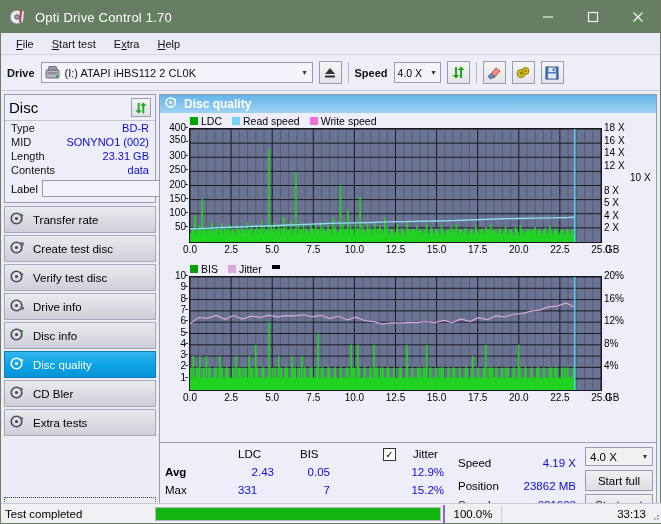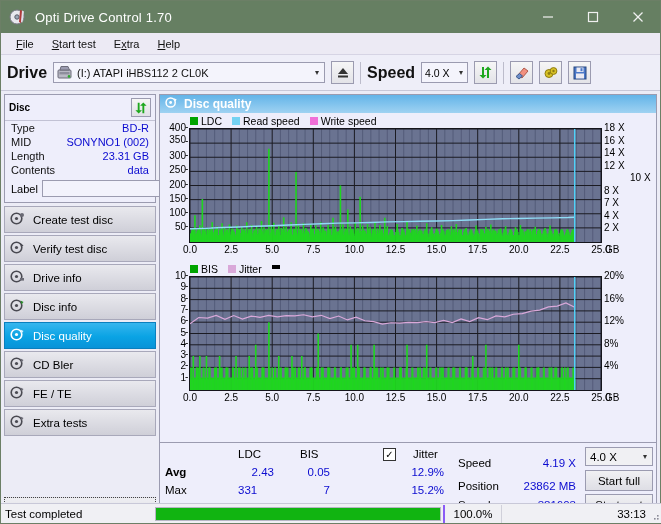--- a/index.html
+++ b/index.html
@@ -52,21 +52,21 @@
   .menu-item u { text-decoration: underline; }
 
   
   #drivebar {
     height: 36px; background: #eeeef8;
     display: flex; align-items: center;
     padding: 0 6px;
     gap: 6px;
     border-bottom: 1px solid #c8c8d8;
   }
-  .bold-lbl { font-weight: bold; font-size: 16px; color: #111; }
+  .bold-lbl { font-weight: bold; font-size: 11px; color: #111; }
   #drive-combo {
     flex: 0 0 auto;
     width: 272px; height: 21px;
     background: #f4f4fc; border: 1px solid #9b9bb0;
     display: flex; align-items: center; padding: 0 3px;
     font-size: 11px; color: #111;
     position: relative;
   }
   #drive-combo .caret { position: absolute; right: 5px; }
   .caret { font-size: 8px; color: #333; }
@@ -95,21 +95,21 @@
     display: flex; flex-direction: column;
   }
   #disc-panel {
     border: 1px solid #9b9bb0; background: #eeeefb;
     margin-bottom: 3px;
   }
   #disc-head {
     display: flex; align-items: center; justify-content: space-between;
     padding: 3px 4px; border-bottom: 1px solid #c2c2d4;
   }
-  #disc-head .ttl { font-weight: bold; font-size: 10px; }
+  #disc-head .ttl { font-weight: normal; font-size: 15px; }
   .disc-row {
     display: flex; justify-content: space-between;
     padding: 1px 6px; font-size: 11px;
   }
   .disc-row .k { color: #111; }
   .disc-row .v { color: #0b0bd0; }
   #label-row { display: flex; align-items: center; padding: 2px 4px 4px 6px; gap: 4px; }
   #label-input {
     flex: 1; height: 17px; background: #f2f2fc;
     border: 1px solid #9b9bb0;
@@ -366,20 +366,28 @@
               <circle cx="7.5" cy="7.5" r="1.5" fill="#ffffff" stroke="#9b8f2a"></circle>
             </svg>
           </span>
         </div>
       </div>
 
       <div class="nav-btn">
         <span><svg width="15" height="15" viewBox="0 0 15 15">
               <circle cx="6.5" cy="7.5" r="5.3" fill="none" stroke="#4a4a52" stroke-width="1.6"></circle>
               <circle cx="6.5" cy="7.5" r="1.6" fill="#4a4a52"></circle>
+              <path d="M11 2 L13.5 4.5 L11.5 6.5 Z" fill="#2a8c2a"></path>
+            </svg></span>
+        <span>Transfer rate</span>
+      </div>
+      <div class="nav-btn">
+        <span><svg width="15" height="15" viewBox="0 0 15 15">
+              <circle cx="6.5" cy="7.5" r="5.3" fill="none" stroke="#4a4a52" stroke-width="1.6"></circle>
+              <circle cx="6.5" cy="7.5" r="1.6" fill="#4a4a52"></circle>
               <circle cx="12" cy="4" r="2" fill="#6a6a74"></circle>
             </svg></span>
         <span>Create test disc</span>
       </div>
       <div class="nav-btn">
         <span><svg width="15" height="15" viewBox="0 0 15 15">
               <circle cx="6.5" cy="7.5" r="5.3" fill="none" stroke="#4a4a52" stroke-width="1.6"></circle>
               <circle cx="6.5" cy="7.5" r="1.6" fill="#4a4a52"></circle>
               <path d="M10.5 3 L13.5 5.5 L11 7 Z" fill="#4a4a52"></path>
             </svg></span>
@@ -409,28 +417,20 @@
             </svg></span>
         <span>Disc quality</span>
       </div>
       <div class="nav-btn">
         <span><svg width="15" height="15" viewBox="0 0 15 15">
               <circle cx="6.5" cy="7.5" r="5.3" fill="none" stroke="#4a4a52" stroke-width="1.6"></circle>
               <circle cx="6.5" cy="7.5" r="1.6" fill="#4a4a52"></circle>
               <path d="M10.5 2.5 L13.5 4 L11.5 6.5 Z" fill="#6a6a74"></path>
             </svg></span>
         <span>CD Bler</span>
-      </div>
-      <div class="nav-btn">
-        <span><svg width="15" height="15" viewBox="0 0 15 15">
-              <circle cx="6.5" cy="7.5" r="5.3" fill="none" stroke="#4a4a52" stroke-width="1.6"></circle>
-              <circle cx="6.5" cy="7.5" r="1.6" fill="#4a4a52"></circle>
-              <path d="M10.5 2.5 L13.5 4 L11.5 6.5 Z" fill="#6a6a74"></path>
-            </svg></span>
-        <span>FE / TE</span>
       </div>
       <div class="nav-btn">
         <span><svg width="15" height="15" viewBox="0 0 15 15">
               <circle cx="6.5" cy="7.5" r="5.3" fill="none" stroke="#4a4a52" stroke-width="1.6"></circle>
               <circle cx="6.5" cy="7.5" r="1.6" fill="#4a4a52"></circle>
               <path d="M10.5 2.5 L13.5 4 L11.5 6.5 Z" fill="#6a6a74"></path>
             </svg></span>
         <span>Extra tests</span>
       </div>
 
@@ -558,21 +558,21 @@
               <div class="axlbl" style="left: 0px; top: 51.375px; width: 26px; text-align: right;">250</div>
               <div class="axlbl" style="left: 25px; top: 50.375px;">-</div>
               <div class="axlbl" style="left: 0px; top: 37.25px; width: 26px; text-align: right;">300</div>
               <div class="axlbl" style="left: 25px; top: 36.25px;">-</div>
               <div class="axlbl" style="left: 0px; top: 21px; width: 26px; text-align: right;">350</div>
               <div class="axlbl" style="left: 25px; top: 22.125px;">-</div>
               <div class="axlbl" style="left: 0px; top: 9px; width: 26px; text-align: right;">400</div>
               <div class="axlbl" style="left: 25px; top: 8px;">-</div>
               <div class="axlbl" style="left: 444px; top: 109.444px; width: 40px; text-align: left;">2 X</div>
               <div class="axlbl" style="left: 444px; top: 96.8889px; width: 40px; text-align: left;">4 X</div>
-              <div class="axlbl" style="left: 444px; top: 84.3333px; width: 40px; text-align: left;">7 X</div>
+              <div class="axlbl" style="left: 444px; top: 84.3333px; width: 40px; text-align: left;">5 X</div>
               <div class="axlbl" style="left: 444px; top: 71.7778px; width: 40px; text-align: left;">8 X</div>
               <div class="axlbl" style="left: 470px; top: 59.2222px; width: 40px; text-align: left;">10 X</div>
               <div class="axlbl" style="left: 444px; top: 46.6667px; width: 40px; text-align: left;">12 X</div>
               <div class="axlbl" style="left: 444px; top: 34.1111px; width: 40px; text-align: left;">14 X</div>
               <div class="axlbl" style="left: 444px; top: 21.5556px; width: 40px; text-align: left;">16 X</div>
               <div class="axlbl" style="left: 444px; top: 9px; width: 40px; text-align: left;">18 X</div>
               <div class="axlbl" style="left: 14px; top: 131px; width: 32px; text-align: center;">0.0</div>
               <div class="axlbl" style="left: 55.1px; top: 131px; width: 32px; text-align: center;">2.5</div>
               <div class="axlbl" style="left: 96.2px; top: 131px; width: 32px; text-align: center;">5.0</div>
               <div class="axlbl" style="left: 137.3px; top: 131px; width: 32px; text-align: center;">7.5</div>

